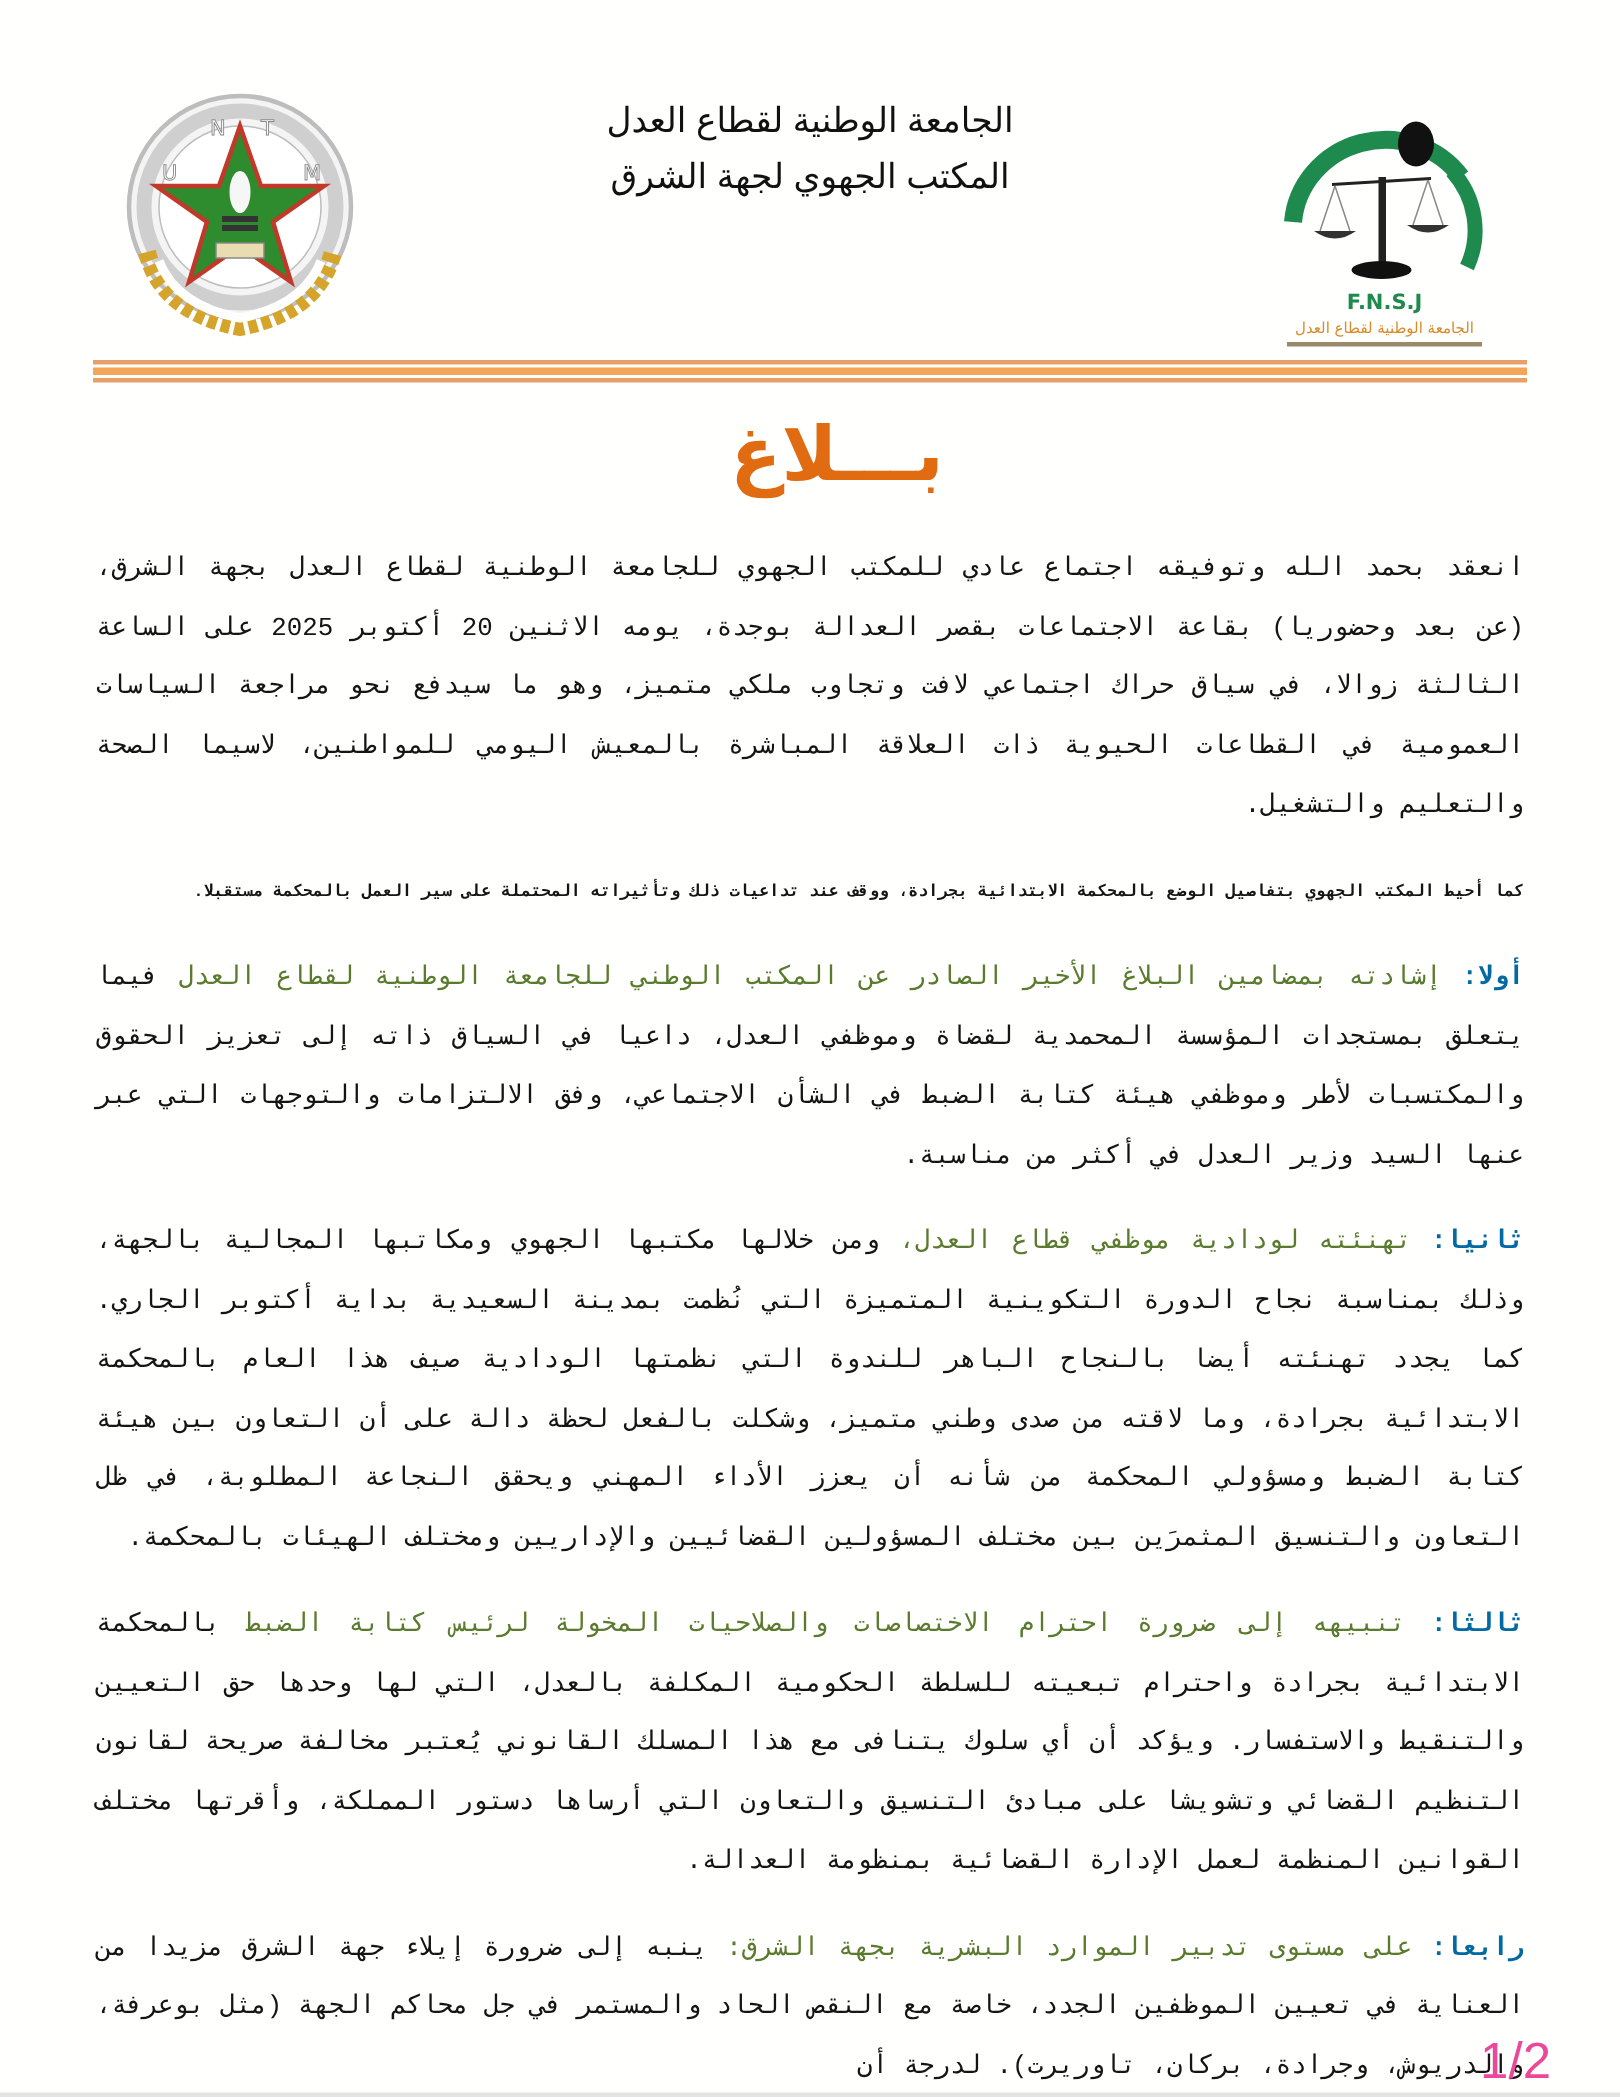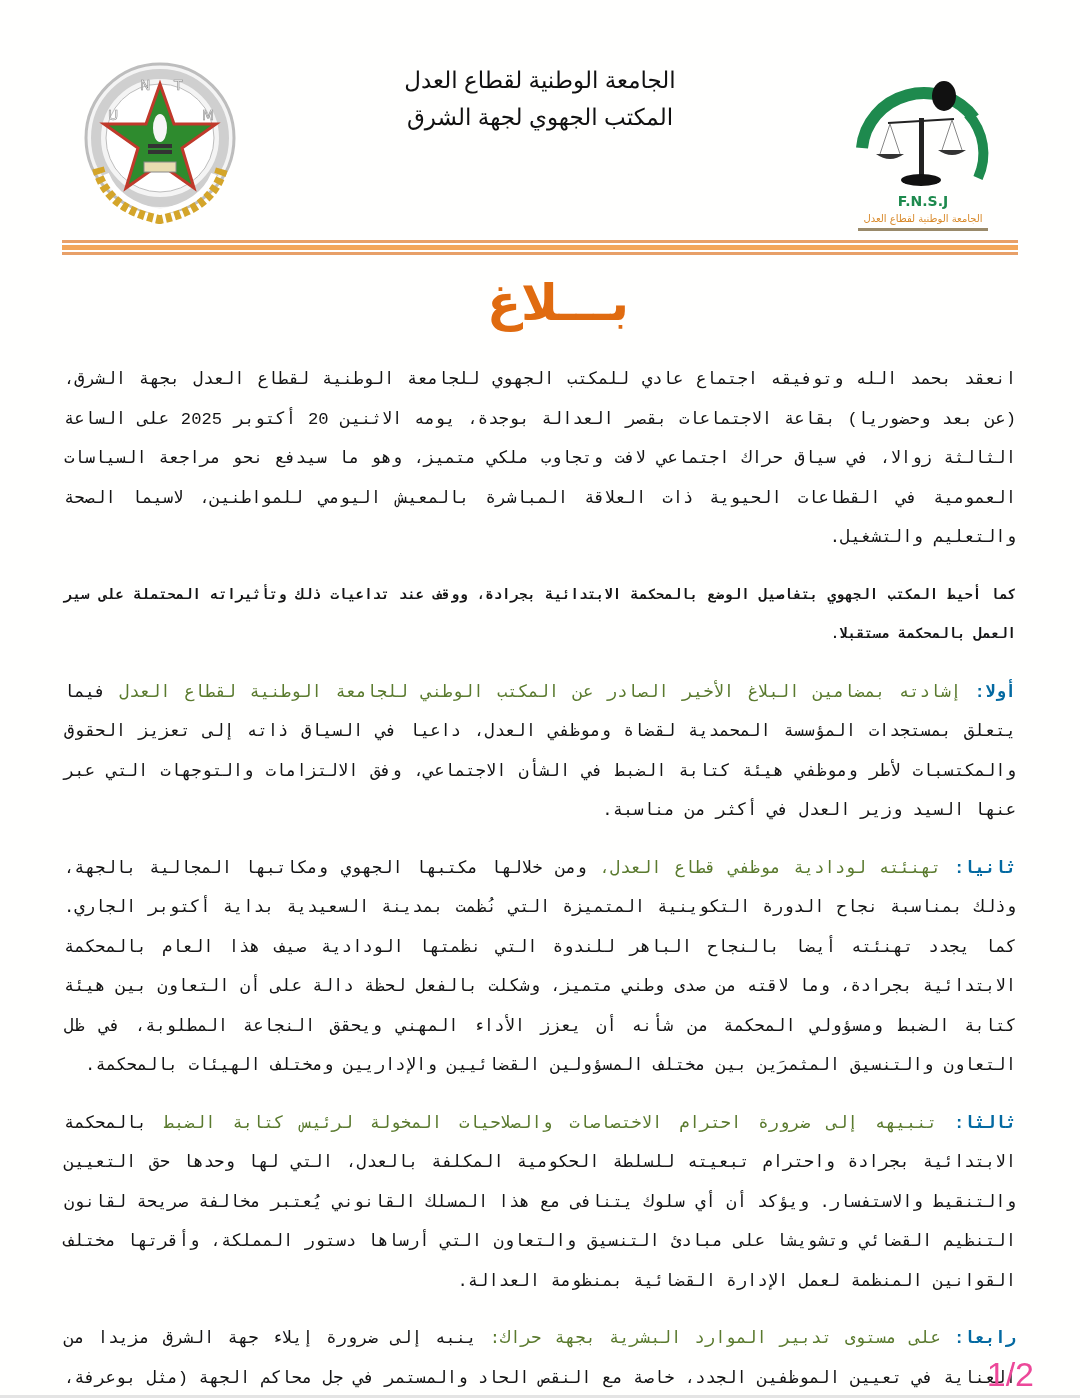--- a/index.html
+++ b/index.html
@@ -21,21 +21,21 @@
   .s1 { top:0; height:3px; background:#e8a068; }
   .s2 { top:5px; height:5px; background:#f3a65a; }
   .s3 { top:12px; height:3px; background:#e8a068; }
   
   .title { position:absolute; left:0; top:274px; width:1080px; text-align:center; direction:rtl;
     font-family:"DejaVu Sans", sans-serif; font-weight:bold; font-size:50px; color:#e06b10; letter-spacing:2px;margin-left:18px; }
   
   .body { position:absolute; left:64px; top:360px; width:952px; direction:rtl; text-align:justify;
     text-align-last:right; font-family:Liberation Mono, monospace; font-size:17.2px; line-height:39.5px; color:#141414; }
   .para { margin:0 0 18px 0; }
-  .para.p2 { font-weight:bold; font-size:14px; }
+  .para.p2 { font-weight:bold; font-size:11px; }
   .label-orange { color:#0369a1; font-weight:bold; }
   .label-green { color:#5a7a2e;margin-top:44px; }
   .page-num { position:absolute; right:46px; bottom:4px; font-family:"Liberation Sans", sans-serif; font-size:34px; color:#ec4899; }
   .bottom-bar { position:absolute; left:0; bottom:0; width:1080px; height:3px; background:#e4e4e4; }
 </style>
 </head>
 <body>
 
 <div class="page">
 
@@ -108,20 +108,20 @@
       <span class="label-green">تهنئته لودادية موظفي قطاع العدل،</span>
       <span>ومن خلالها مكتبها الجهوي ومكاتبها المجالية بالجهة، وذلك بمناسبة نجاح الدورة التكوينية المتميزة التي نُظمت بمدينة السعيدية بداية أكتوبر الجاري. كما يجدد تهنئته أيضا بالنجاح الباهر للندوة التي نظمتها الودادية صيف هذا العام بالمحكمة الابتدائية بجرادة، وما لاقته من صدى وطني متميز، وشكلت بالفعل لحظة دالة على أن التعاون بين هيئة كتابة الضبط ومسؤولي المحكمة من شأنه أن يعزز الأداء المهني ويحقق النجاعة المطلوبة، في ظل التعاون والتنسيق المثمرَين بين مختلف المسؤولين القضائيين والإداريين ومختلف الهيئات بالمحكمة.</span>
     </p>
     <p class="para">
       <span class="label-orange">ثالثا:</span>
       <span class="label-green">تنبيهه إلى ضرورة احترام الاختصاصات والصلاحيات المخولة لرئيس كتابة الضبط</span>
       <span>بالمحكمة الابتدائية بجرادة واحترام تبعيته للسلطة الحكومية المكلفة بالعدل، التي لها وحدها حق التعيين والتنقيط والاستفسار. ويؤكد أن أي سلوك يتنافى مع هذا المسلك القانوني يُعتبر مخالفة صريحة لقانون التنظيم القضائي وتشويشا على مبادئ التنسيق والتعاون التي أرساها دستور المملكة، وأقرتها مختلف القوانين المنظمة لعمل الإدارة القضائية بمنظومة العدالة.</span>
     </p>
     <p class="para">
       <span class="label-orange">رابعا:</span>
-      <span class="label-green">على مستوى تدبير الموارد البشرية بجهة حراك:</span>
+      <span class="label-green">على مستوى تدبير الموارد البشرية بجهة الشرق:</span>
       <span>ينبه إلى ضرورة إيلاء جهة الشرق مزيدا من العناية في تعيين الموظفين الجدد، خاصة مع النقص الحاد والمستمر في جل محاكم الجهة (مثل بوعرفة، والدريوش، وجرادة، بركان، تاوريرت). لدرجة أن</span>
     </p>
   </div>
 
   <div class="page-num">1/2</div>
   <div class="bottom-bar"></div>
 </div>
 
 </body></html>

